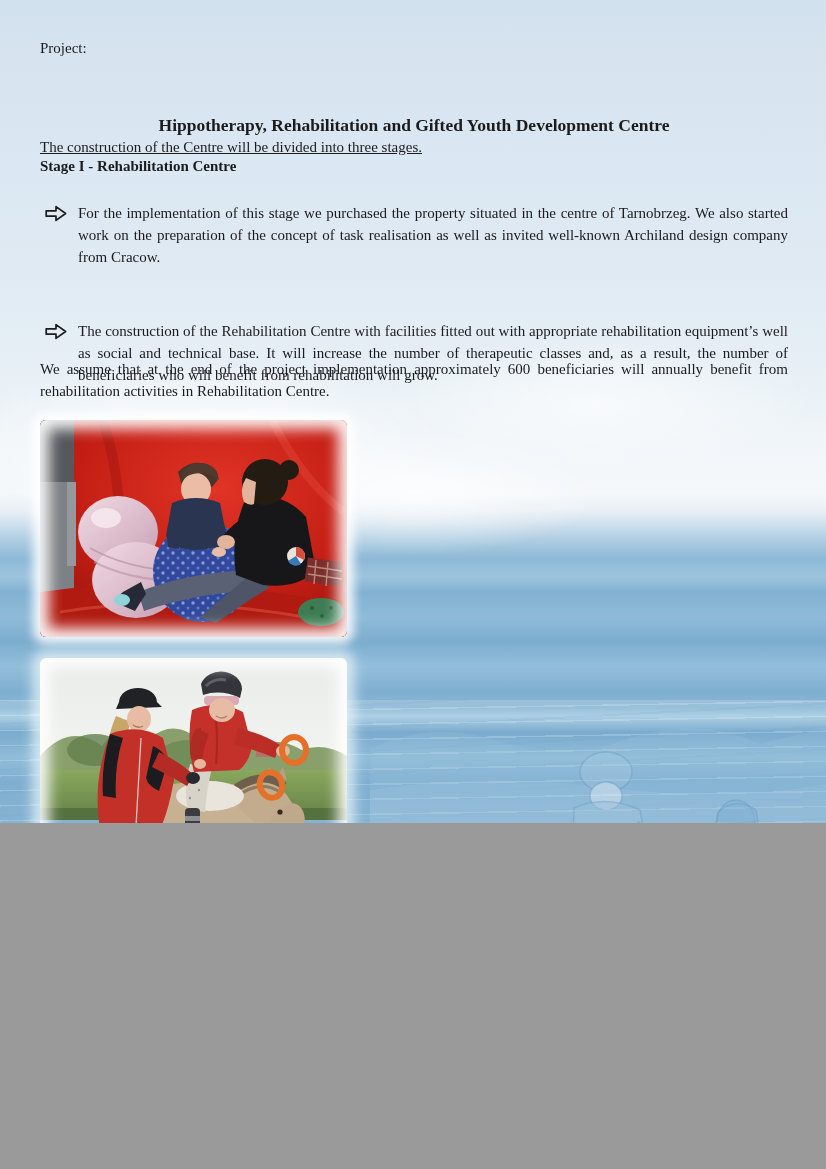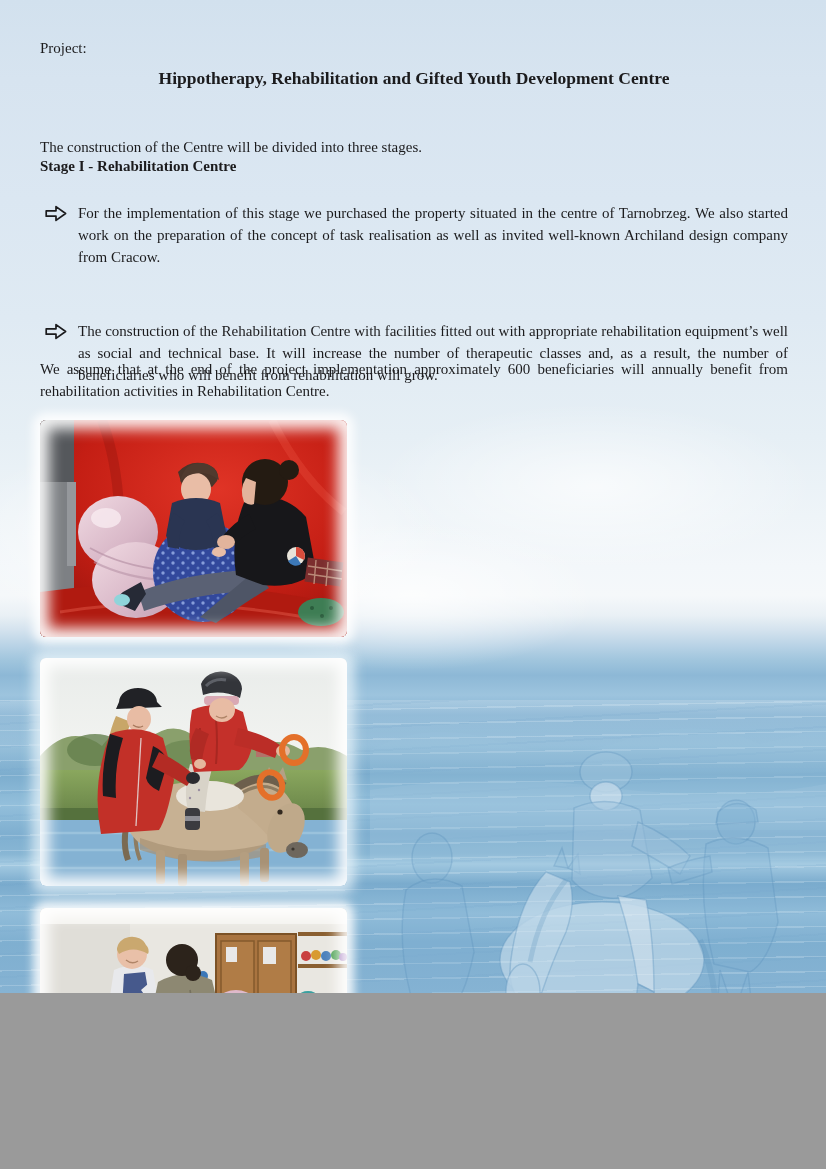--- a/index.html
+++ b/index.html
@@ -1,17 +1,17 @@
 <!DOCTYPE html>
 <html><head>
 <meta charset="utf-8">
 <style>
   html,body{margin:0;padding:0;background:#9a9a9a;}
   .page{
-    position:relative;width:826px;height:993px;margin:0 auto;overflow:hidden;
+    position:relative;width:826px;height:823px;margin:0 auto;overflow:hidden;
     font-family:"Liberation Serif", serif;color:#1b1b1d;
     background:
       radial-gradient(42% 14% at 24% 54%, rgba(255,255,255,.85), rgba(255,255,255,0) 72%),
       radial-gradient(38% 12% at 72% 49%, rgba(255,255,255,.65), rgba(255,255,255,0) 70%),
       radial-gradient(30% 10% at 50% 60%, rgba(255,255,255,.7), rgba(255,255,255,0) 75%),
       linear-gradient(180deg,
         #d2e1ee 0%, #d7e4f0 8%, #dbe7f2 20%, #dfeaf3 32%, #e6eff5 44%,
         #eef4f8 52%, #f3f7fa 57%, #f5f8fa 60%, #e9f0f5 62%, #d3e2ee 63.5%,
         #b9d3e6 65%, #a0c5dd 66.5%, #8db8d6 68%, #9dc4de 70%, #82b1d2 72%,
         #8fbbd8 75%, #7cadce 78%, #93bfdb 81%, #7fafd0 84%, #88b6d4 86%,
@@ -22,21 +22,21 @@
     background:
       repeating-linear-gradient(179deg, rgba(240,248,252,.22) 0 1.5px, rgba(255,255,255,0) 1.5px 15px),
       repeating-linear-gradient(177deg, rgba(110,160,200,.12) 0 2px, rgba(255,255,255,0) 2px 23px),
       linear-gradient(180deg, rgba(255,255,255,.18), rgba(255,255,255,0) 26%);
   }
   .watermark{position:absolute;left:370px;top:660px;width:456px;height:509px;opacity:.62;}
   .txt{position:absolute;left:40px;width:748px;margin:0;font-size:15px;line-height:22px;}
   .center{text-align:center;}
   .bold{font-weight:bold;}
   .just{text-align:justify;}
-  .title{font-size:17.5px;line-height:22px;}
+  .title{font-size:17.5px;line-height:22px;margin-top:47px;}
   .bullet{position:absolute;left:45px;width:743px;}
   .bullet .arrow{position:absolute;left:0;top:3px;width:22px;height:17px;}
   .bullet p{margin:0 0 0 33px;font-size:15px;line-height:22px;text-align:justify;}
   .photo{position:absolute;left:40px;width:307px;border-radius:6px;
          box-shadow:0 0 10px 7px rgba(255,255,255,.85);}
   .photo svg{display:block;width:100%;height:100%;border-radius:6px;}
   .photo::after{content:"";position:absolute;inset:0;border-radius:6px;pointer-events:none;
          box-shadow:inset 0 0 14px 9px rgba(255,255,255,.92);}
   #photo1{top:420px;height:217px;}
   #photo2{top:658px;height:228px;box-shadow:0 0 12px 8px rgba(240,248,252,.7);}
@@ -84,21 +84,21 @@
       <path d="M350,310 Q346,372 338,422 L348,462 362,458 Q364,402 366,358 Z" fill-opacity=".38"></path>
       <path d="M378,312 Q384,368 392,412 L388,454 372,450 Q368,398 364,354 Z" fill-opacity=".38"></path>
     </g>
   </svg>
 
   <p class="txt" style="top:37px;">Project:</p>
 
   <h1 class="txt center bold title" style="top:67px;">Hippotherapy, Rehabilitation and Gifted Youth Development Centre</h1>
 
 
-  <p class="txt" style="top:136px;">The construction of the Centre will be divided into three stages.</p>
+  <p class="txt" style="top:136px;text-decoration:underline;">The construction of the Centre will be divided into three stages.</p>
 
   <h3 class="txt bold" style="top:155px;">Stage I - Rehabilitation Centre</h3>
 
   <div class="bullet" style="top:202px;">
     <svg class="arrow" viewBox="0 0 22 17">
       <path d="M1.2,5.8 H11 V1.6 L20.6,8.5 L11,15.4 V11.2 H1.2 Z" fill="none" stroke="#1b1b1d" stroke-width="1.7" stroke-linejoin="round"></path>
     </svg>
     <p>For the implementation of this stage we purchased the property situated in the centre of Tarnobrzeg. We also started work on the preparation of the concept of task realisation as well as invited well-known Archiland design company from Cracow.</p>
   </div>
 

